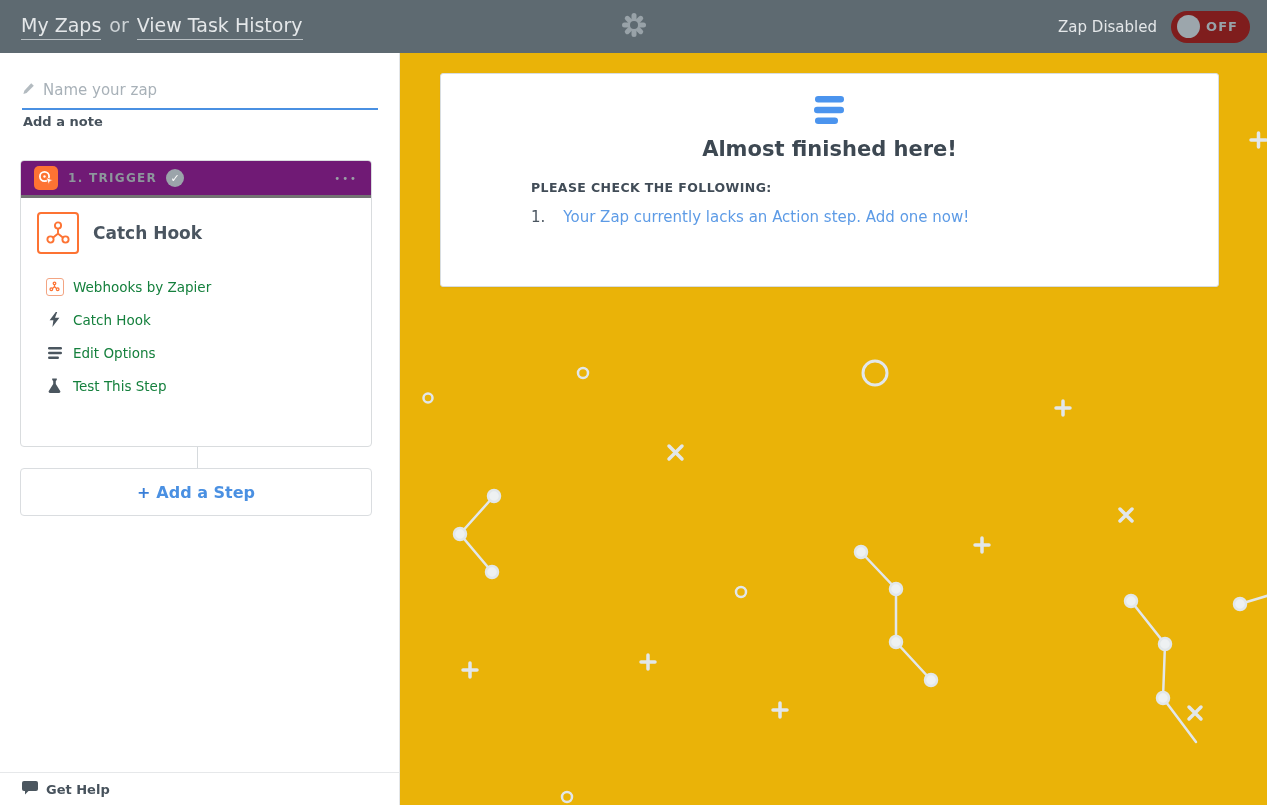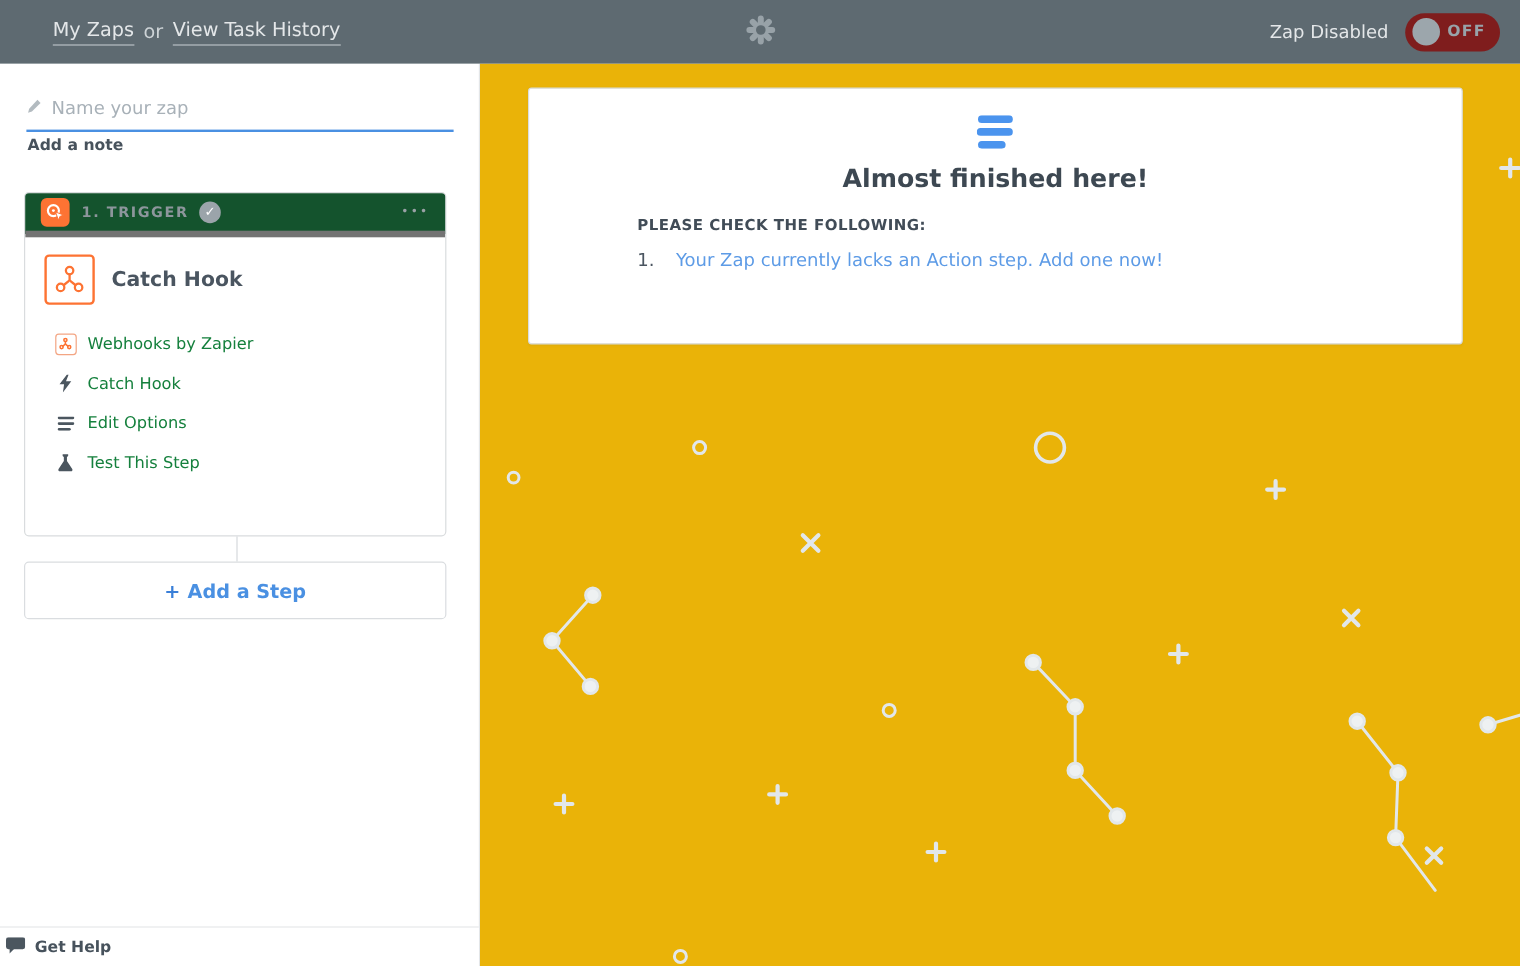--- a/index.html
+++ b/index.html
@@ -3,21 +3,21 @@
 <meta charset="utf-8">
 <style>
   * { margin:0; padding:0; box-sizing:border-box; }
   html,body { width:1267px; height:805px; overflow:hidden;
     font-family:"DejaVu Sans","Liberation Sans",sans-serif; }
   body { position:relative; background:#eef1f2; }
 
   
   .topbar { position:absolute; left:0; top:0; width:1267px; height:53px;
     background:#5e6a71; display:flex; align-items:center; z-index:30; }
-  .topbar-left { display:flex; align-items:center; gap:8px; padding-left:44px; font-size:16px; }
+  .topbar-left { display:flex; align-items:flex-start; gap:8px; padding-left:21px; font-size:19px; }
   .topbar-link { color:#e4e7e9; padding-bottom:3px; border-bottom:1px solid #b8bfc3; cursor:pointer; }
   .topbar-or { color:#cdd3d6; }
   .topbar-logo { position:absolute; left:50%; top:50%; transform:translate(-50%,-50%); }
   .topbar-right { position:absolute; right:17px; top:0; height:53px; display:flex; align-items:center; gap:14px; }
   .zap-disabled-label { color:#e4e7e9; font-size:15px; }
   .toggle { width:79px; height:32px; border-radius:16px; background:#7f1d1d;
     display:flex; align-items:center; padding:0 6px; cursor:pointer; }
   .toggle-knob { width:23px; height:23px; border-radius:50%; background:#9ca6ac; }
   .toggle-label { flex:1; text-align:center; color:#98a3a9; font-size:13px; font-weight:bold; letter-spacing:1px; }
 
@@ -28,21 +28,21 @@
     display:flex; align-items:center; gap:8px;
     border-bottom:2px solid #4a90e2; padding-bottom:9px; }
   .name-input { border:none; outline:none; flex:1; font-size:15px; color:#be185d;
     background:transparent; font-family:inherit; }
   .name-input::placeholder { color:#a8b1b8; }
   .add-note { position:absolute; left:23px; top:61px; font-size:13px; font-weight:600;
     color:#47525c; cursor:pointer; }
 
   .trigger-card { position:absolute; left:20px; top:107px; width:352px; height:287px;
     background:#fff; border:1px solid #d9dcde; border-radius:4px; }
-  .trigger-header { height:37px; background:#14532d; border-bottom:6px solid #737373;
+  .trigger-header { height:37px; background:#701a75; border-bottom:3px solid #737373;
     border-radius:3px 3px 0 0; display:flex; align-items:center; padding:0 13px; cursor:pointer; }
   .trigger-app-badge { width:24px; height:24px; border-radius:5px; background:#fd7333;
     display:flex; align-items:center; justify-content:center; margin-right:10px; flex:none; }
   .trigger-label { font-size:12px; font-weight:bold; color:#8d969c; letter-spacing:1.3px; }
   .check-badge { width:18px; height:18px; border-radius:50%; background:#9ba4aa; color:#fff;
     font-size:11px; font-weight:bold; display:flex; align-items:center; justify-content:center;
     margin-left:9px; }
   .dots { margin-left:auto; color:#9aa1a6; font-size:10px; letter-spacing:2px; cursor:pointer; }
 
   .step-title-row { display:flex; align-items:center; padding:14px 16px 12px 16px; }
@@ -59,21 +59,21 @@
 
   .connector { position:absolute; left:197px; top:394px; width:1px; height:21px; background:#d6dadd; }
   .add-step-btn { position:absolute; left:20px; top:415px; width:352px; height:48px;
     background:#fff; border:1px solid #dadde0; border-radius:4px;
     display:flex; align-items:center; justify-content:center; gap:6px; cursor:pointer; }
   .add-step-plus { color:#3a7fd8; font-size:16px; font-weight:bold; }
   .add-step-label { color:#4a90e2; font-size:16px; font-weight:600; }
 
   .sidebar-footer { position:absolute; left:0; bottom:0; width:399px; height:33px;
     background:#fff; border-top:1px solid #e6e8ea; display:flex; align-items:center;
-    padding-left:5px; gap:8px; cursor:pointer; }
+    padding-left:22px; gap:8px; cursor:pointer; }
   .get-help-label { font-size:13px; font-weight:600; color:#47525c; }
 
   
   .main { position:absolute; left:400px; top:53px; width:867px; height:752px;
     background:#eab308; overflow:hidden; }
   .bg-pattern { position:absolute; left:0; top:0; }
 
   .alert-card { position:absolute; left:40px; top:20px; width:779px; height:214px;
     background:#fff; border:1px solid #d8dde0; border-radius:3px;
     box-shadow:0 1px 2px rgba(60,70,80,0.06); }

